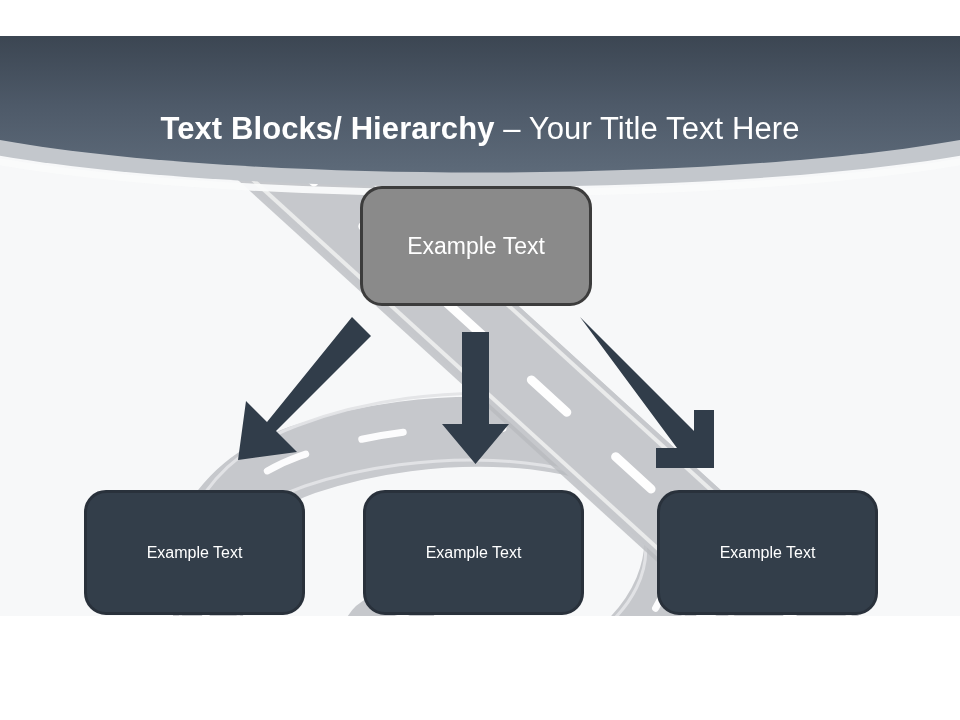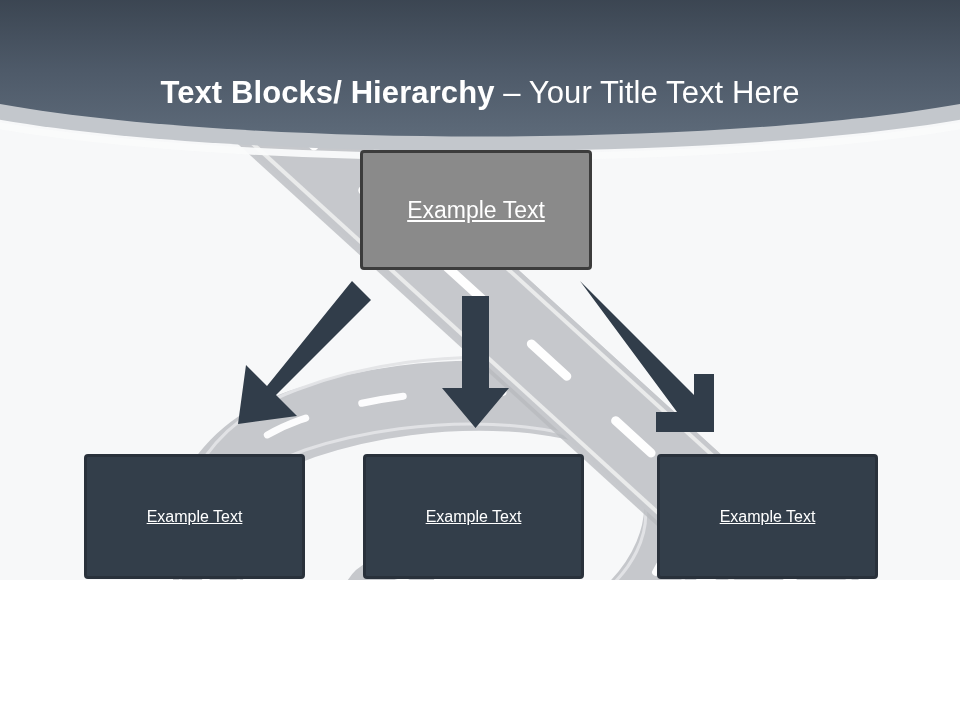--- a/index.html
+++ b/index.html
@@ -7,20 +7,21 @@
     padding: 0;
     background: #ffffff;
   }
   #slide {
     position: relative;
     width: 960px;
     height: 580px;
     overflow: hidden;
     background: #f7f8f9;
     font-family: "Liberation Sans", sans-serif;
+    margin-top: 36px;
   }
 
   
   #bg-art {
     position: absolute;
     left: 0; top: 0;
     width: 960px; height: 720px;
   }
 
   
@@ -44,25 +45,24 @@
   }
   #slide-title .bold { font-weight: bold; }
   #slide-title .reg  { font-weight: normal; }
 
   
   .node {
     position: absolute;
     display: flex;
     align-items: center;
     justify-content: center;
-    border-radius: 4px;
+    border-radius: 22px;
     box-sizing: border-box;
     color: #ffffff;
     text-align: center;
-    text-decoration: underline;
   }
   #node-top {
     left: 360px; top: 150px;
     width: 232px; height: 120px;
     background: #8a8a8a;
     border: 3px solid #3c3c3c;
     font-size: 23px;
   }
   .node-child {
     width: 221px; height: 125px;

